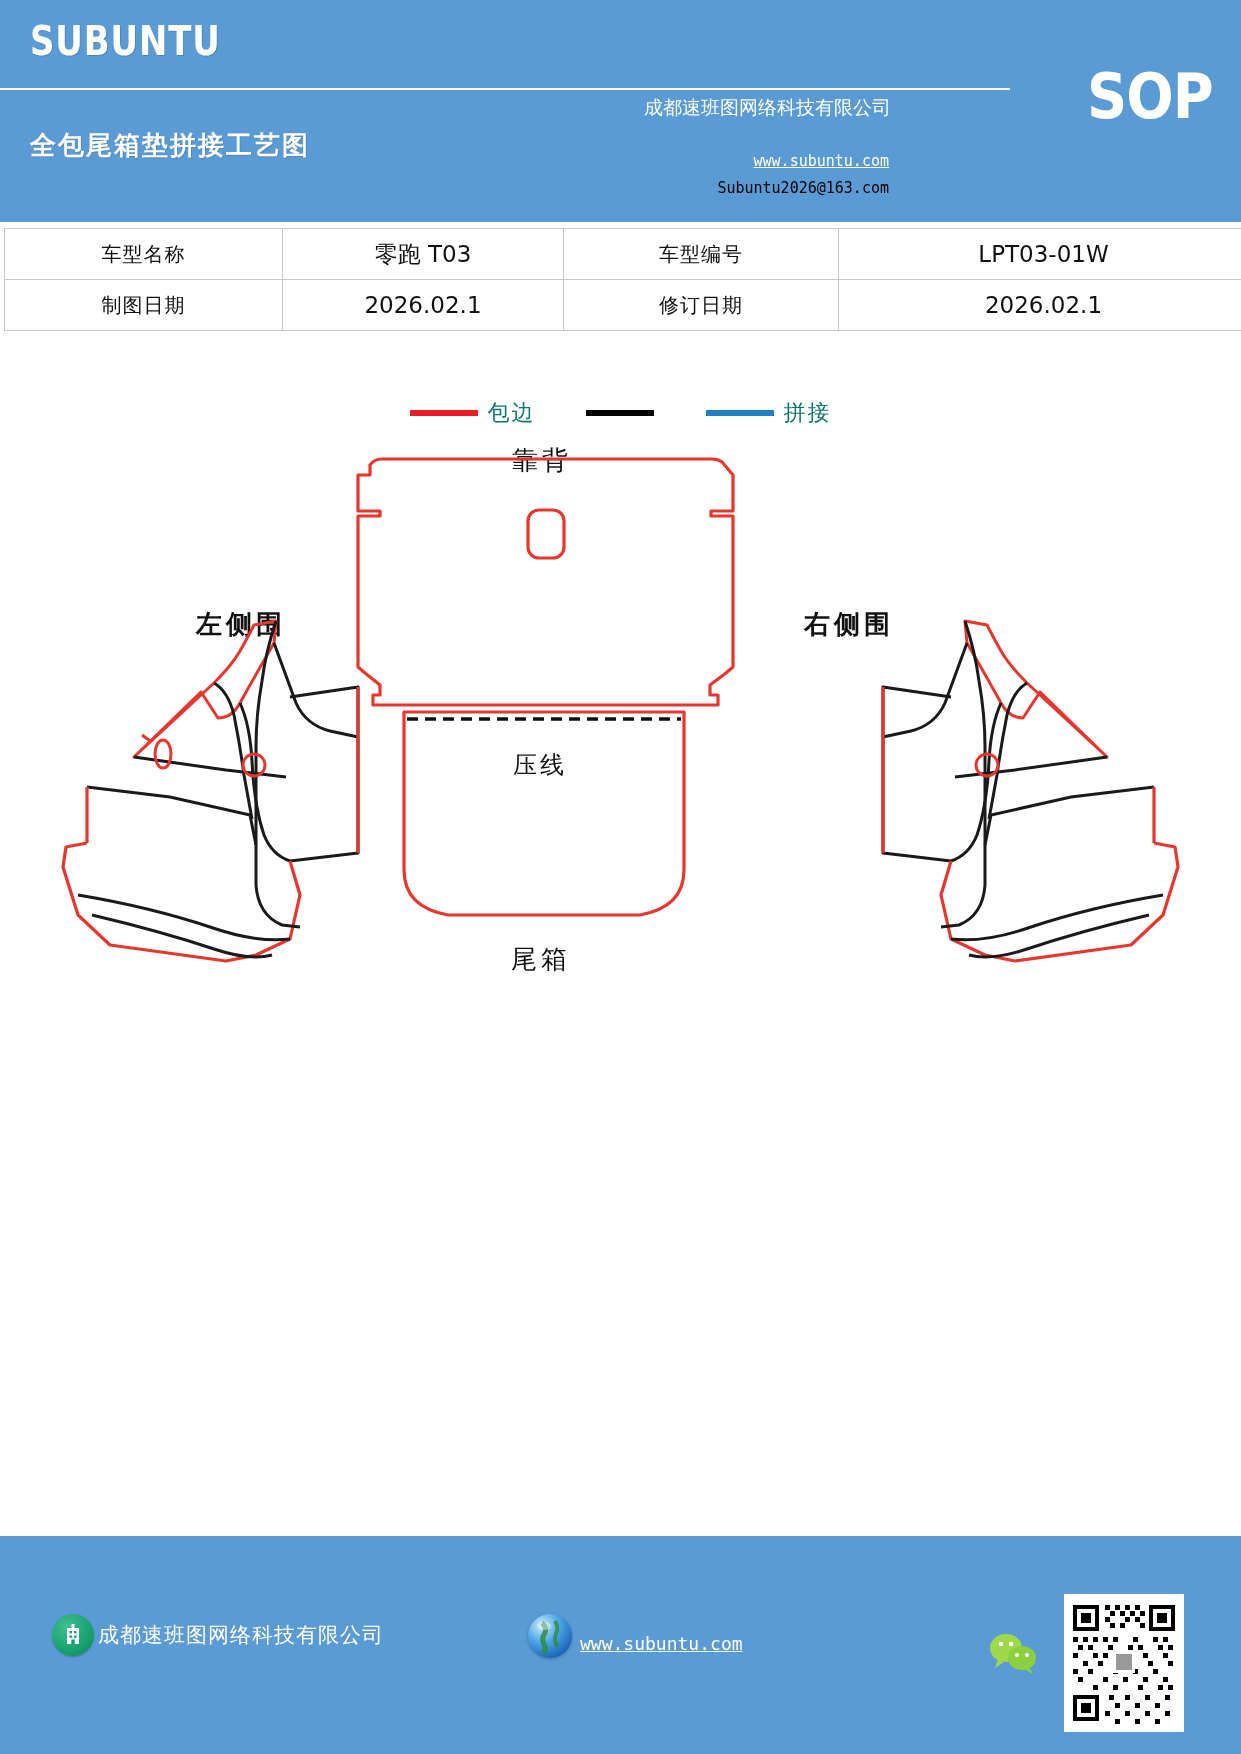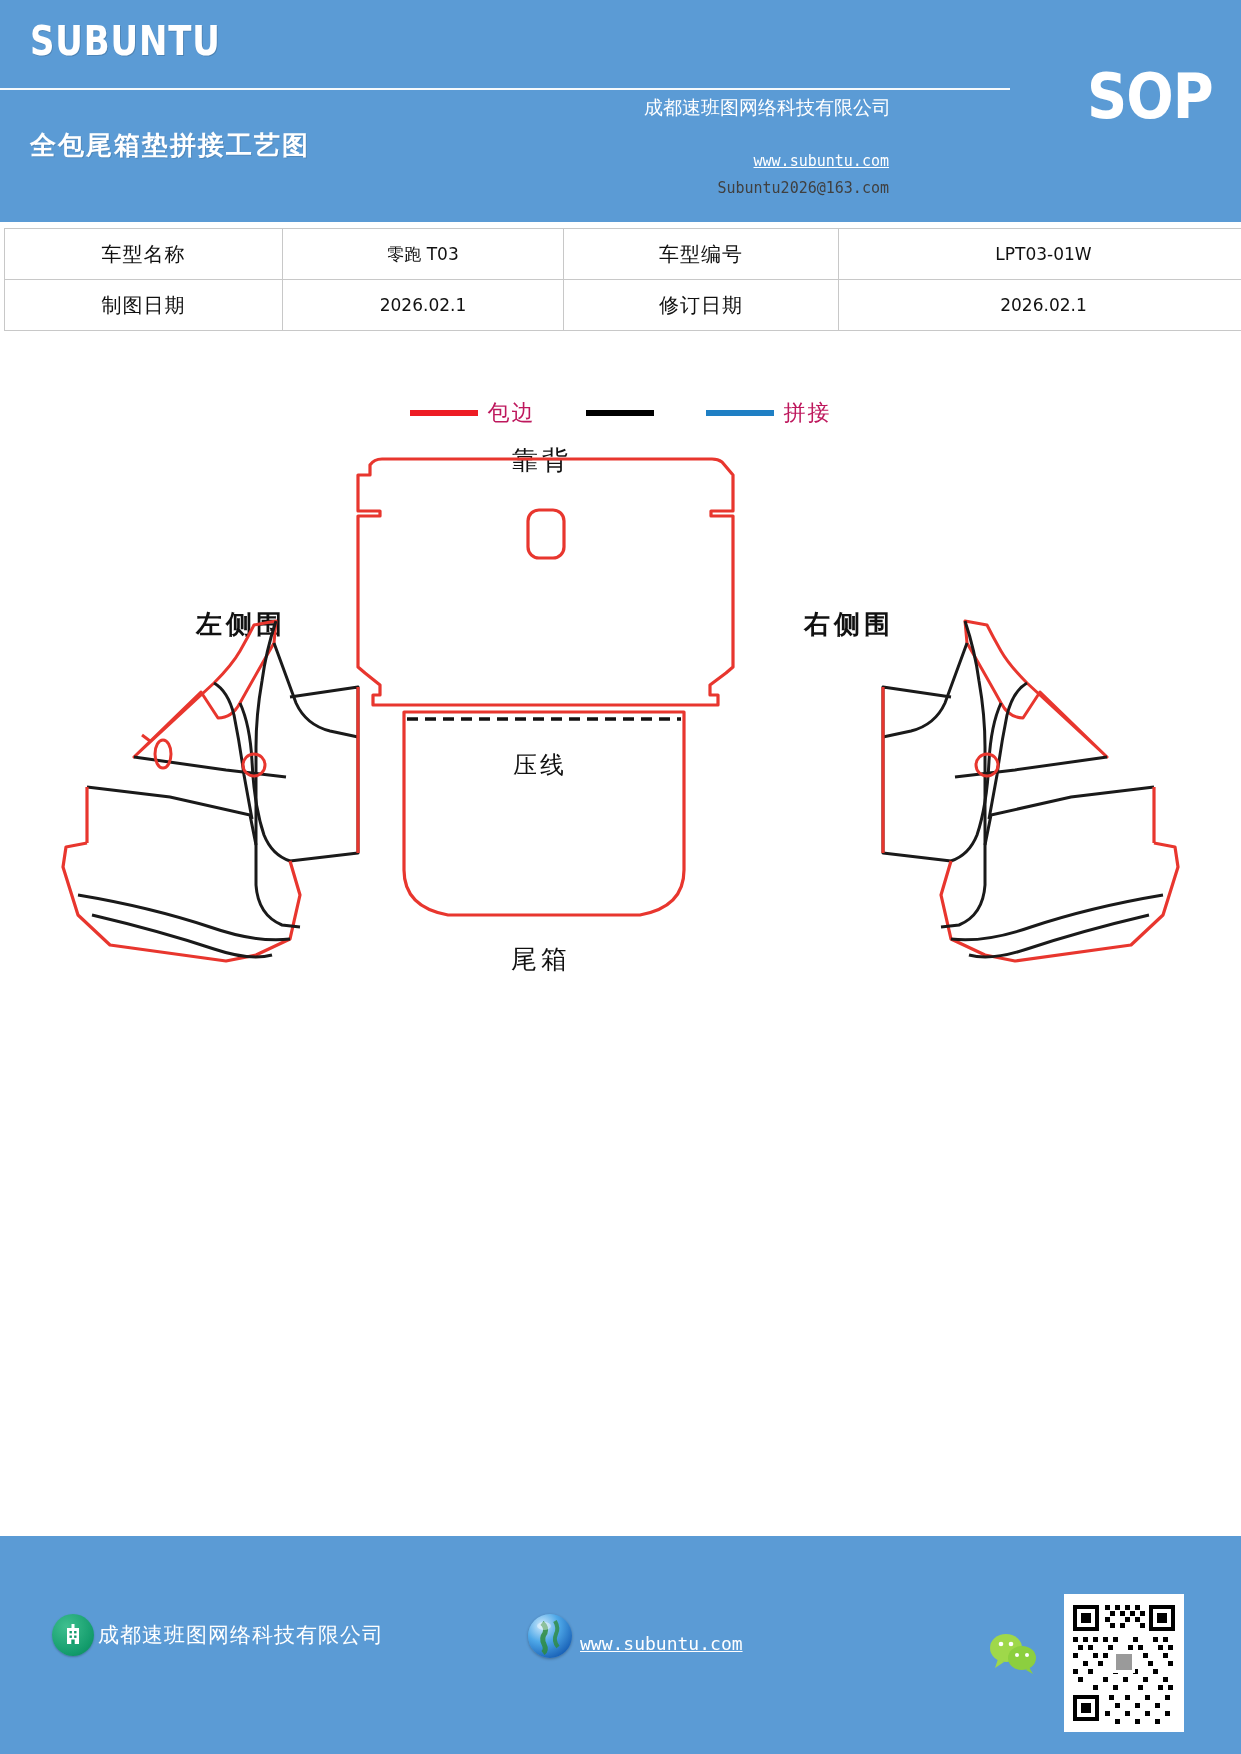--- a/index.html
+++ b/index.html
@@ -80,21 +80,21 @@
     font-size: 15px;
     color: #ffffff;
     text-decoration: underline;
     white-space: nowrap;
   }
   .hdr-mail {
     position: absolute;
     right: 352px; top: 179px;
     font-family: "DejaVu Sans Mono", monospace;
     font-size: 15px;
-    color: #404040;
+    color: #000000;
     white-space: nowrap;
   }
 
   
   .info-table {
     position: absolute;
     left: 4px; top: 228px;
     width: 1232px;
     border-collapse: collapse;
     table-layout: fixed;
@@ -103,21 +103,21 @@
     border: 1px solid #C8C8C8;
     height: 48px;
     text-align: center;
     vertical-align: middle;
     font-size: 20px;
     color: #111111;
     letter-spacing: 1px;
   }
   .info-table td.val {
     font-family: "DejaVu Sans", sans-serif;
-    font-size: 17px;
+    font-size: 23px;
     letter-spacing: 0;
   }
   .c1 { width: 275px; margin-left: 28px; }
   .c2 { width: 278px; }
   .c3 { width: 272px; }
   .c4 { width: 407px; }
 
   
   .legend {
     position: absolute;
@@ -136,21 +136,21 @@
     display: inline-block;
     width: 68px;
     height: 6px;
     margin-right: 10px;
   }
   .swatch.red   { background: #ED1C24; }
   .swatch.black { background: #000000; }
   .swatch.blue  { background: #1F7FC4; margin-left: 42px; }
   .legend-label {
     font-size: 22px;
-    color: #be185d;
+    color: #0f766e;
     letter-spacing: 2px;
     margin-right: 50px;
     text-align: right;
   }
   .legend-label.last { margin-right: 0; }
 
   
   .drawing {
     position: absolute;
     left: 0; top: 415px;

